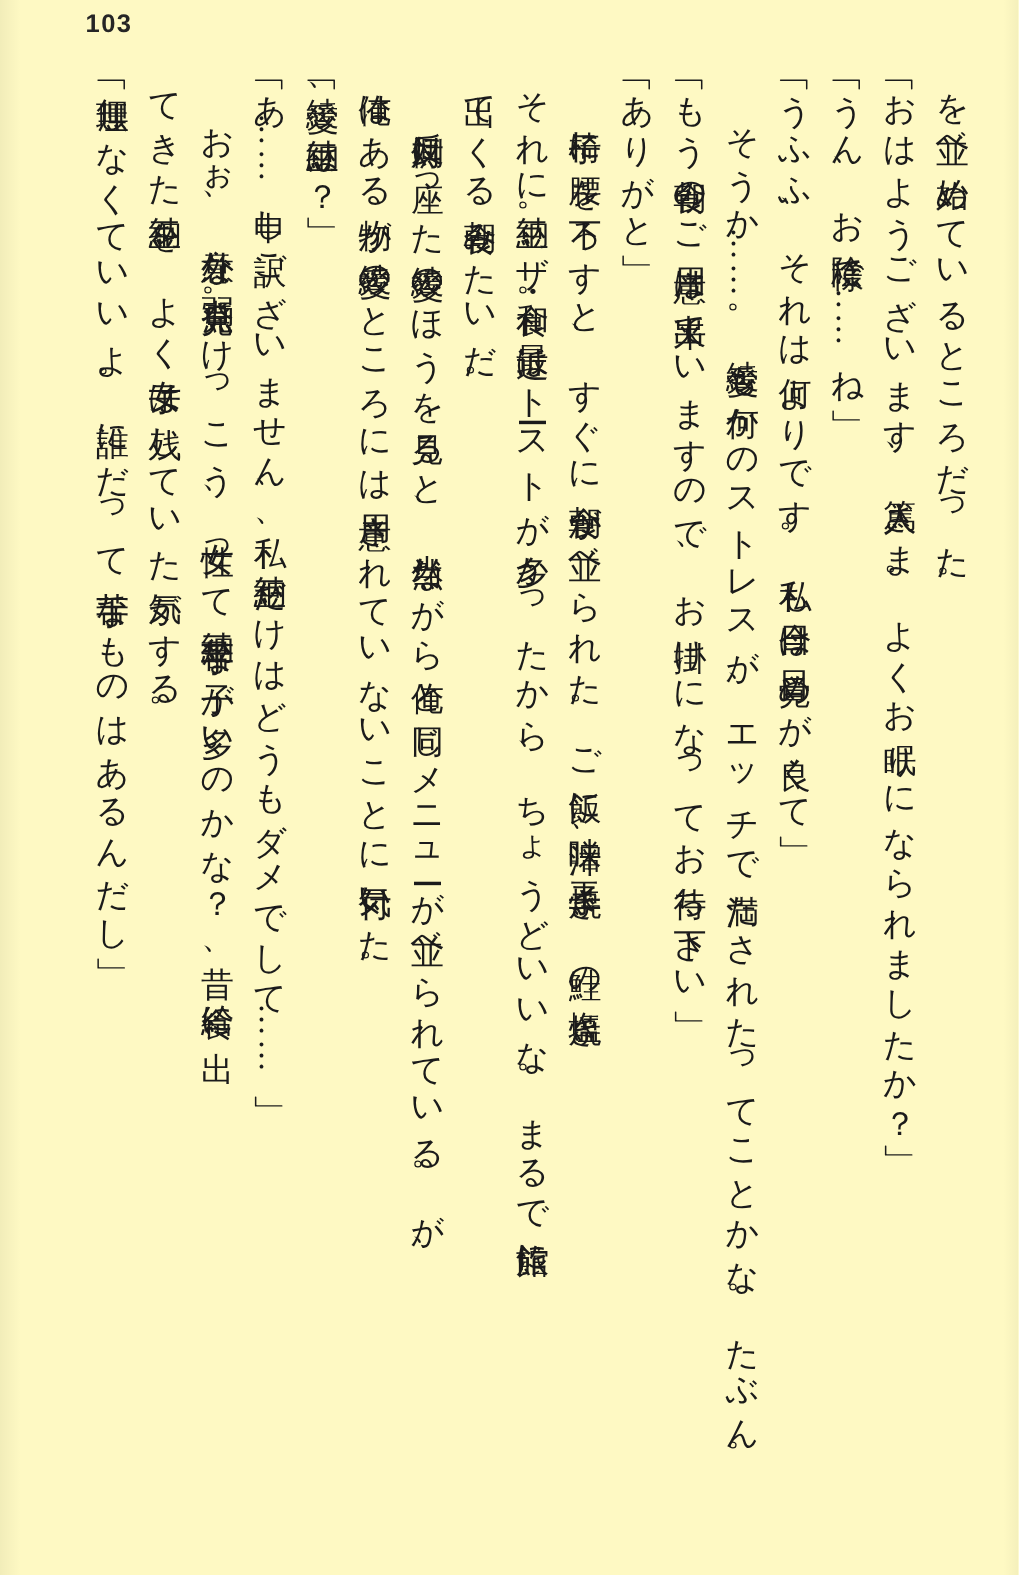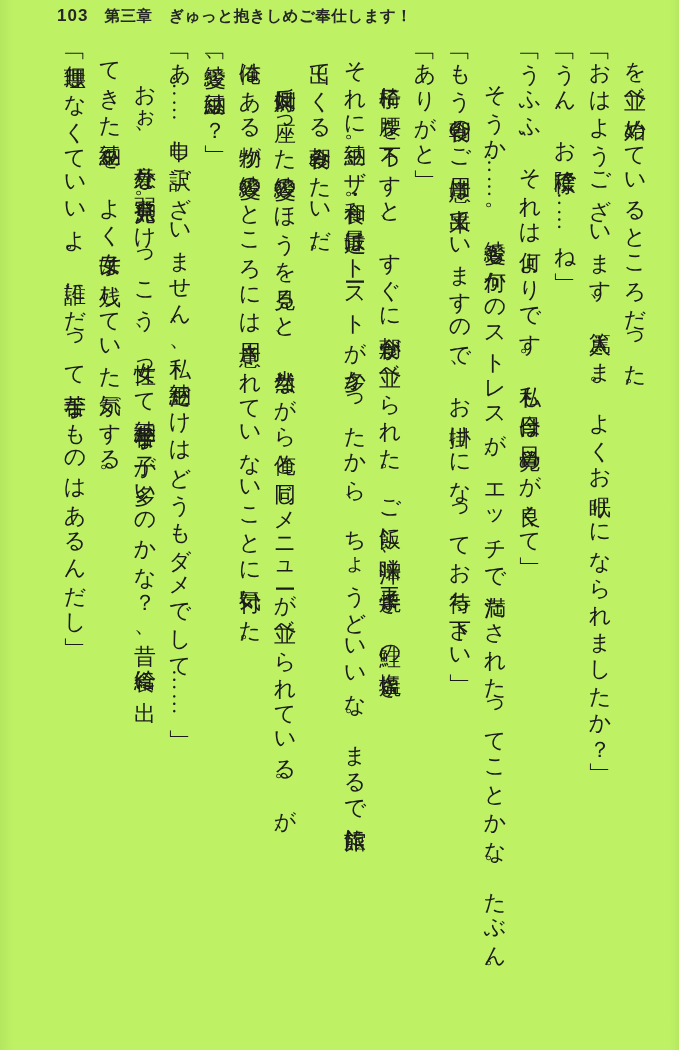--- a/index.html
+++ b/index.html
@@ -3,21 +3,21 @@
 <meta charset="utf-8">
 <style>
   html, body {
     margin: 0;
     padding: 0;
   }
   .page {
     position: relative;
     width: 679px;
     height: 1050px;
-    background: #bef264;
+    background: #fef9c3;
     overflow: hidden;
     font-family: "Liberation Serif", "DejaVu Serif", serif;
     color: #1b1b1b;
   }
   
   .page::before {
     content: "";
     position: absolute;
     inset: 0;
     background: linear-gradient(90deg, rgba(0,0,0,0.05) 0, rgba(0,0,0,0) 14px),
@@ -64,21 +64,20 @@
     text-indent: 24px;       
   }
 </style>
 </head>
 <body>
 
 <div class="page">
 
   <div class="header">
     <span class="page-number">103</span>
-    <span class="chapter-title">第三章　ぎゅっと抱きしめご奉仕します！</span>
   </div>
 
   <div class="text-body">
       <div class="line">を並べ始めているところだった。</div>
       <div class="line">「おはようございます、篤人さま。よくお眠りになられましたか？」</div>
       <div class="line">「うん、お陰様で……ね」</div>
       <div class="line">「うふふ、それは何よりです。私も今日は目覚めが良くて」</div>
       <div class="line indent">そうか……。綾愛も何かのストレスが、エッチで満たされたってことかな。たぶん。</div>
       <div class="line">「もう朝食のご用意は出来ていますので、お掛けになってお待ち下さい」</div>
       <div class="line">「ありがと」</div>

